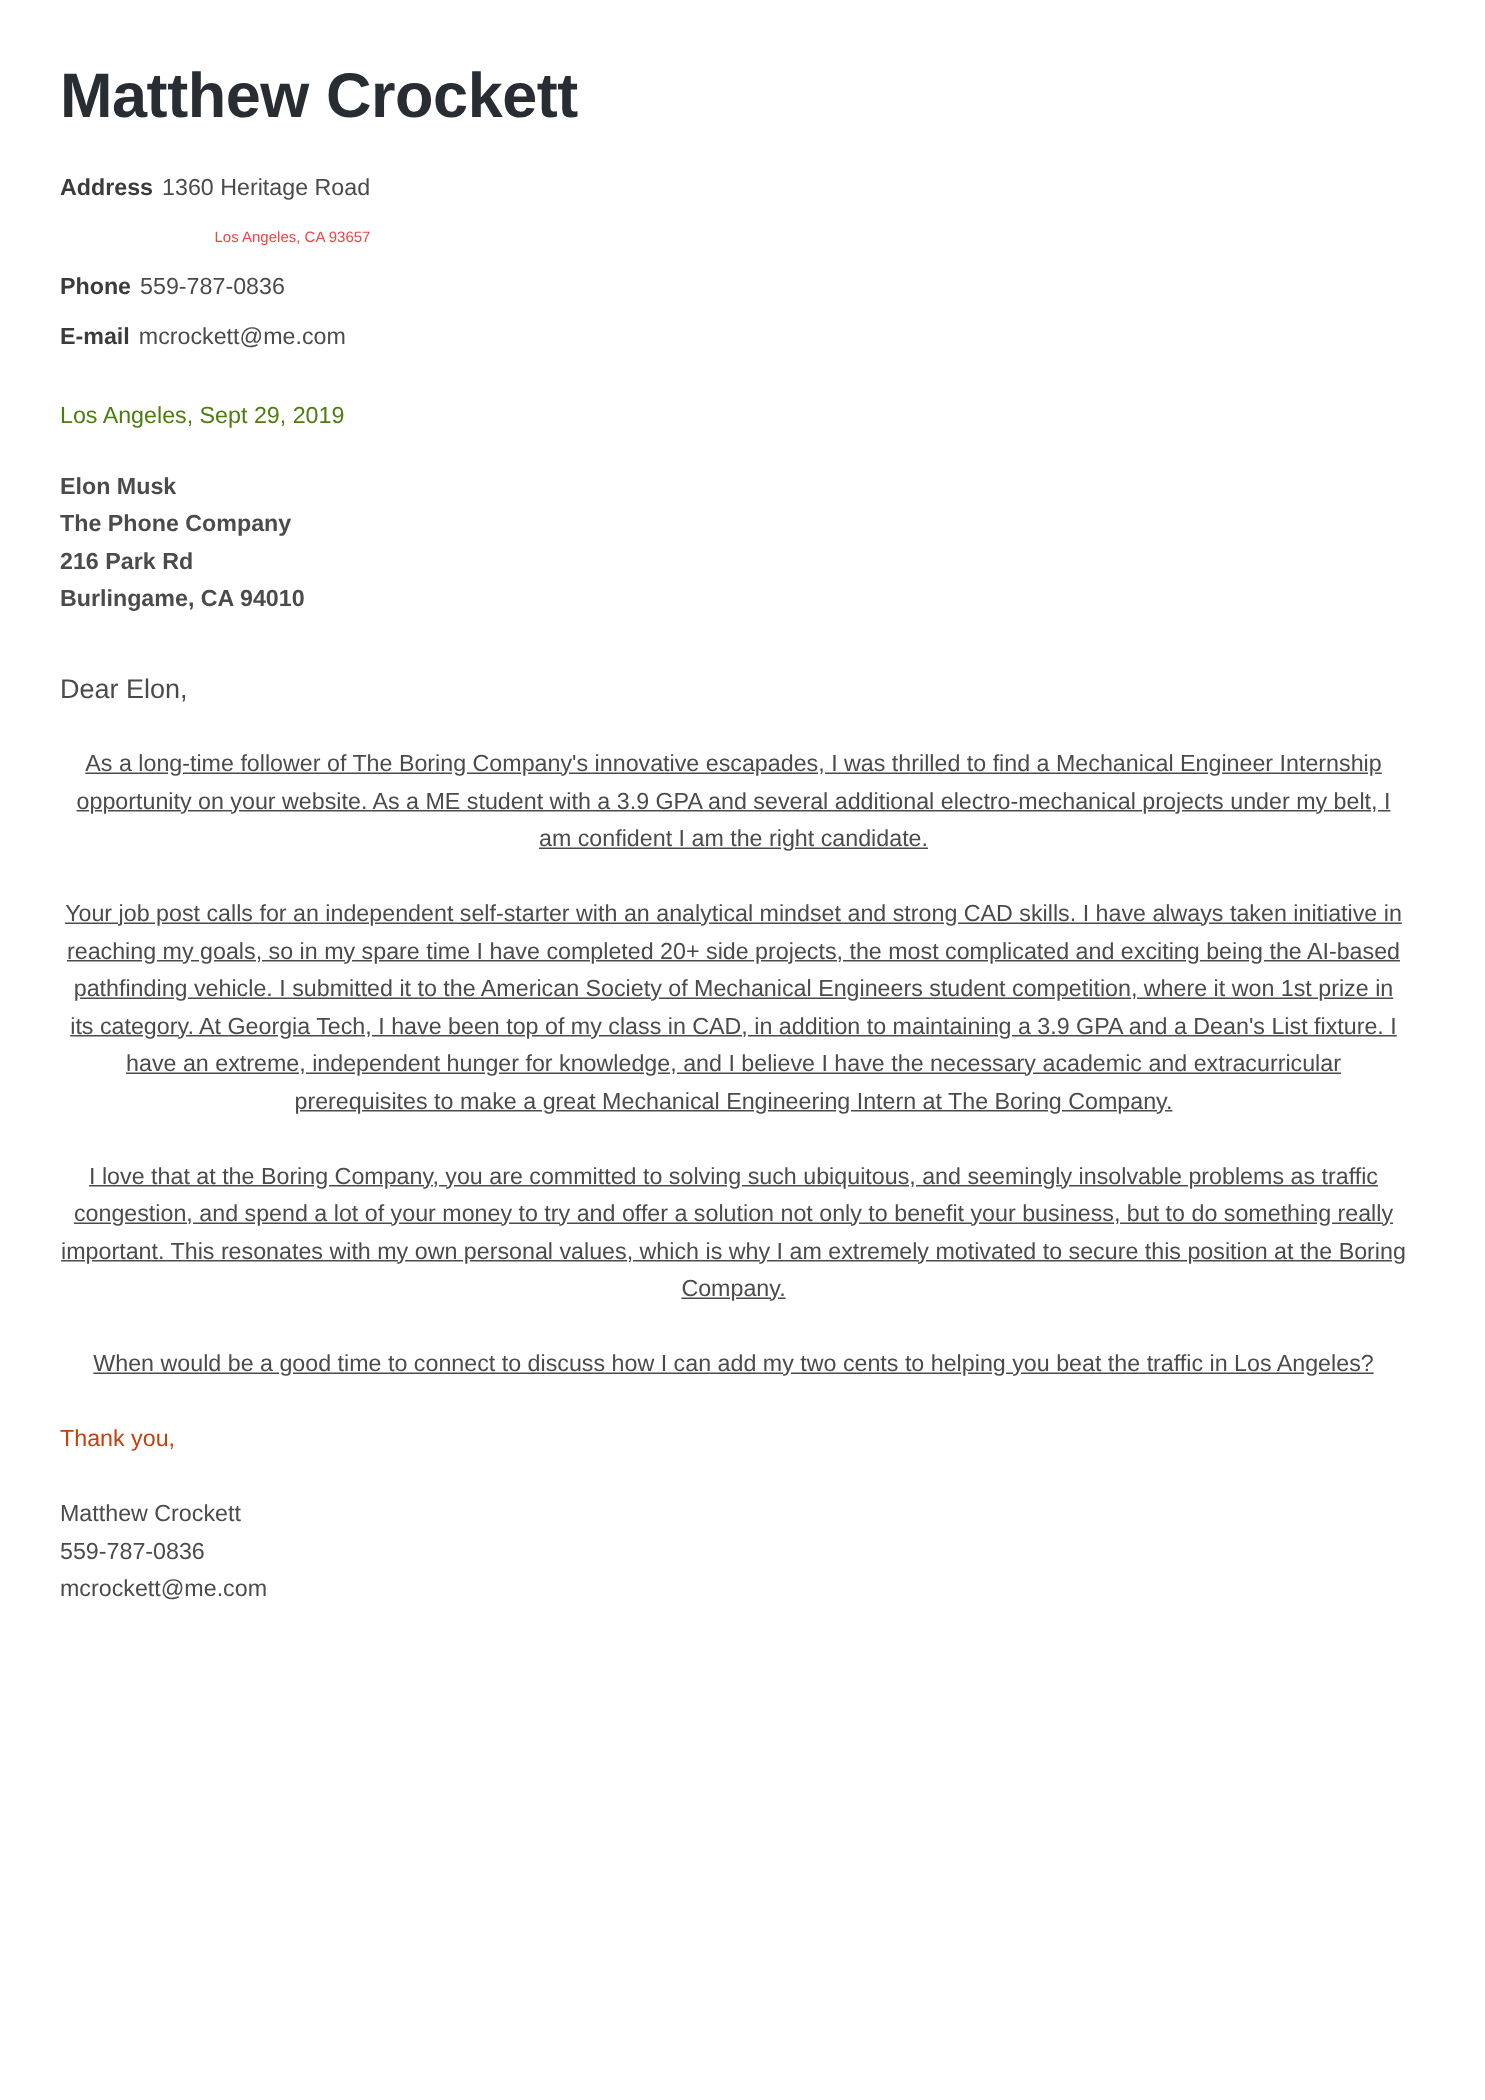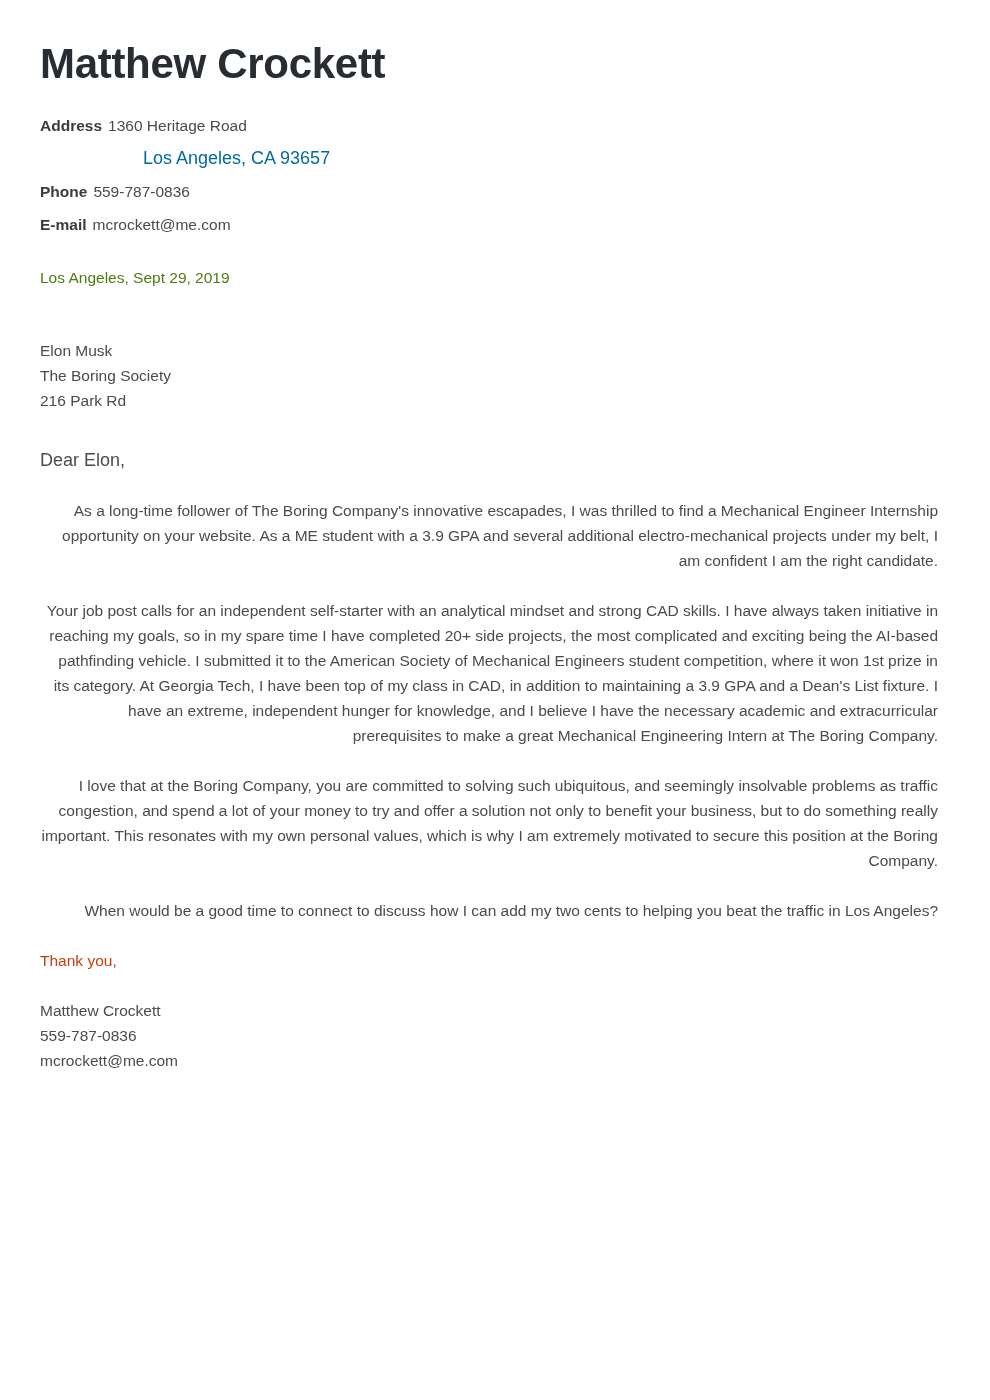--- a/index.html
+++ b/index.html
@@ -52,60 +52,62 @@
   .contact-label {
     font-weight: bold;
     color: #3b3b3b;
     display: inline-block;
   }
   .contact-value {
     display: inline-block;
     padding-left: 6px;
   }
   .contact-row-continued {
-    font-size: 18px;
-    color: #0369a1;
+    font-size: 10px;
+    color: #ef4444;
     line-height: 25px;
     padding-left: 103px;
     margin-bottom: 8px;
     white-space: nowrap;
   }
 
   
   .date-line {
     font-size: 15.5px;
     color: #4d7c0f;
     line-height: 25px;
     margin-top: 28px;
   }
 
   
   .recipient-block {
-    margin-top: 48px;
+    margin-top: 22px;
+    font-weight: bold;
   }
   .recipient-line {
     font-size: 15.5px;
     color: #4b4b4b;
     line-height: 25px;
   }
 
   
   .salutation {
     font-size: 18px;
     color: #4b4b4b;
     line-height: 25px;
     margin-top: 35px;
   }
   .body-paragraph {
     font-size: 15.5px;
     color: #4b4b4b;
     line-height: 25px;
     margin-top: 25px;
     max-width: 898px;
-    text-align: right;
+    text-align: center;
+    text-decoration: underline;
   }
 
   
   .closing-line {
     font-size: 15.5px;
     color: #c2410c;
     line-height: 25px;
     margin-top: 25px;
   }
   .signature-block {
@@ -139,22 +141,23 @@
     <div class="contact-row">
       <span class="contact-label">E-mail</span><span class="contact-value">mcrockett@me.com</span>
     </div>
 
   </div>
 
   <div class="date-line">Los Angeles, Sept 29, 2019</div>
 
   <div class="recipient-block">
     <div class="recipient-line">Elon Musk</div>
-    <div class="recipient-line">The Boring Society</div>
+    <div class="recipient-line">The Phone Company</div>
     <div class="recipient-line">216 Park Rd</div>
+    <div class="recipient-line">Burlingame, CA 94010</div>
   </div>
 
   <div class="salutation">Dear Elon,</div>
 
   <p class="body-paragraph">As a long-time follower of The Boring Company's innovative escapades, I was thrilled to find a Mechanical Engineer Internship opportunity on your website. As a ME student with a 3.9 GPA and several additional electro-mechanical projects under my belt, I am confident I am the right candidate.</p>
 
   <p class="body-paragraph">Your job post calls for an independent self-starter with an analytical mindset and strong CAD skills. I have always taken initiative in reaching my goals, so in my spare time I have completed 20+ side projects, the most complicated and exciting being the AI-based pathfinding vehicle. I submitted it to the American Society of Mechanical Engineers student competition, where it won 1st prize in its category. At Georgia Tech, I have been top of my class in CAD, in addition to maintaining a 3.9 GPA and a Dean's List fixture. I have an extreme, independent hunger for knowledge, and I believe I have the necessary academic and extracurricular prerequisites to make a great Mechanical Engineering Intern at The Boring Company.</p>
 
   <p class="body-paragraph">I love that at the Boring Company, you are committed to solving such ubiquitous, and seemingly insolvable problems as traffic congestion, and spend a lot of your money to try and offer a solution not only to benefit your business, but to do something really important. This resonates with my own personal values, which is why I am extremely motivated to secure this position at the Boring Company.</p>
 

